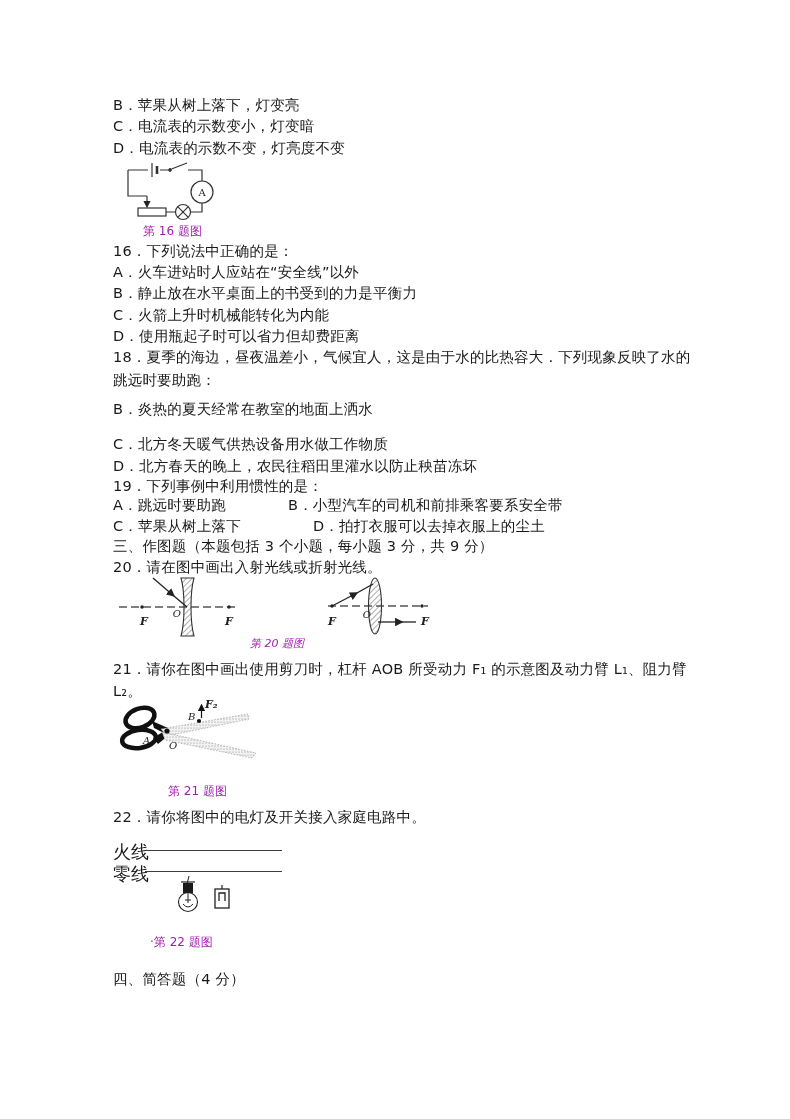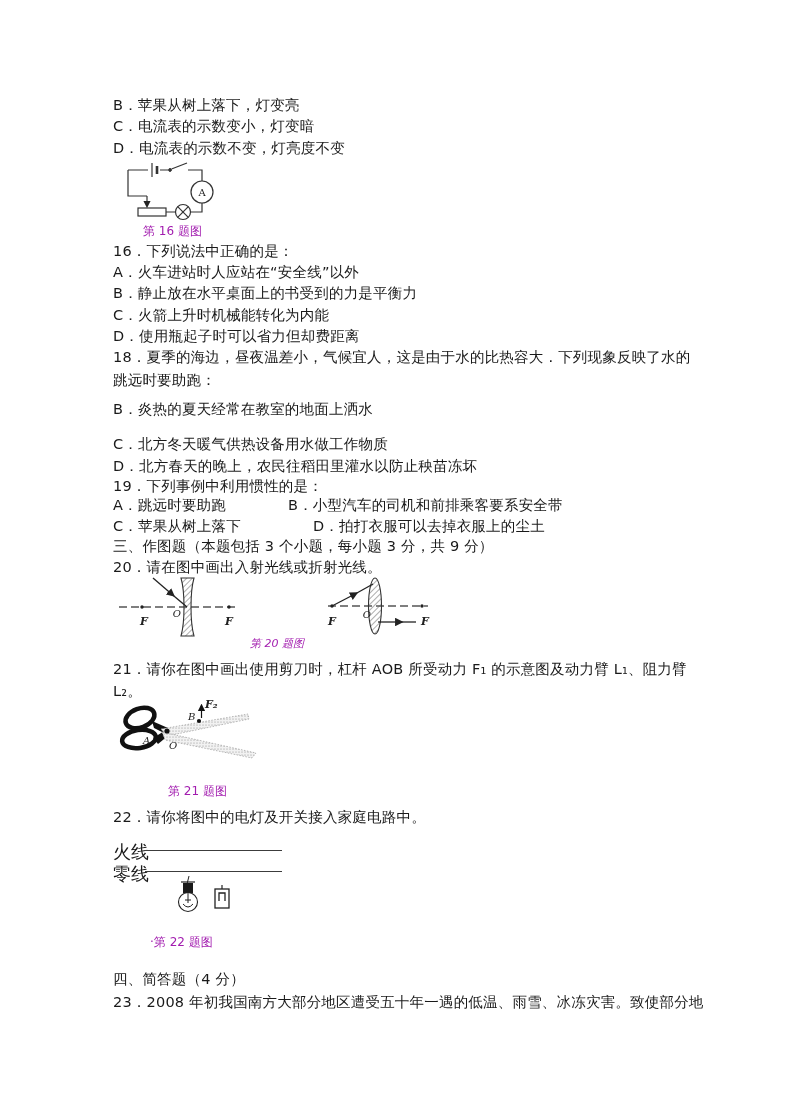--- a/index.html
+++ b/index.html
@@ -168,15 +168,14 @@
 
   <svg style="left:212px;top:884px" width="20" height="26" viewBox="0 0 20 26">
     <line x1="10" y1="1" x2="10" y2="5" stroke="#222" stroke-width="1.2"></line>
     <rect x="3" y="5" width="14" height="19" fill="none" stroke="#222" stroke-width="1.3"></rect>
     <path d="M7,17 V9 H13 V17" fill="none" stroke="#222" stroke-width="1.3"></path>
   </svg>
 
   <div class="cap" style="left:150px;top:936px">·第 22 题图</div>
 
   <div class="tline" style="left:113px;top:971px">四、简答题（4 分）</div>
-  <div class="tline" style="left:113px;top:994px">23．2008 年初我国南方大部分地区遭受五十年一遇的低温、雨雪、冰冻灾害。致使部分地</div>
 
 </div>
 
 </body></html>

